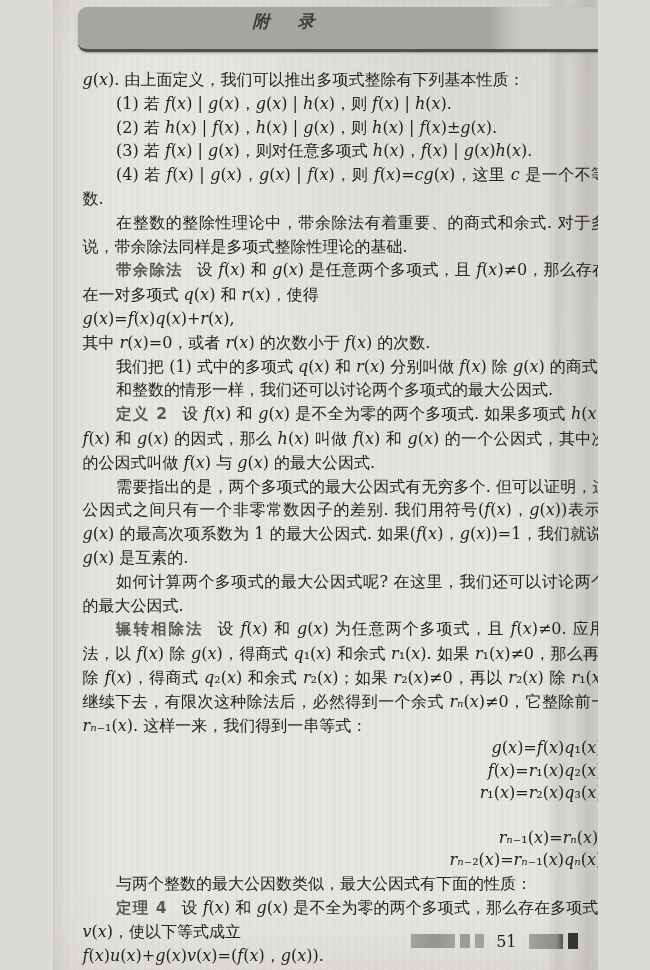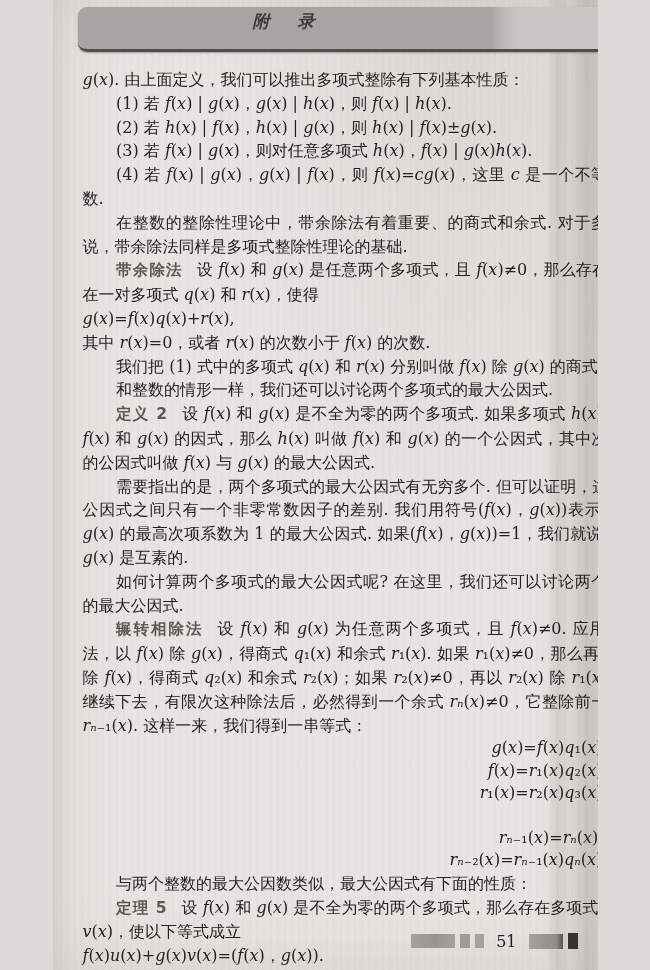--- a/index.html
+++ b/index.html
@@ -84,21 +84,21 @@
       <div class="eqgroup">
         <div class="eqline"><i class="v">g</i>(<i class="v">x</i>)=<i class="v">f</i>(<i class="v">x</i>)<i class="v">q</i>₁(<i class="v">x</i>)+<i class="v">r</i>₁(<i class="v">x</i>),</div>
         <div class="eqline"><i class="v">f</i>(<i class="v">x</i>)=<i class="v">r</i>₁(<i class="v">x</i>)<i class="v">q</i>₂(<i class="v">x</i>)+<i class="v">r</i>₂(<i class="v">x</i>),</div>
         <div class="eqline"><i class="v">r</i>₁(<i class="v">x</i>)=<i class="v">r</i>₂(<i class="v">x</i>)<i class="v">q</i>₃(<i class="v">x</i>)+<i class="v">r</i>₃(<i class="v">x</i>),</div>
         <div class="eqline">……</div>
         <div class="eqline"><i class="v">rₙ</i>₋₁(<i class="v">x</i>)=<i class="v">rₙ</i>(<i class="v">x</i>)<i class="v">qₙ</i>₊₁(<i class="v">x</i>).</div>
         <div class="eqline"><i class="v">rₙ</i>₋₂(<i class="v">x</i>)=<i class="v">rₙ</i>₋₁(<i class="v">x</i>)<i class="v">qₙ</i>(<i class="v">x</i>)+<i class="v">rₙ</i>(<i class="v">x</i>),</div>
         <span class="eqnum">(2)</span>
       </div>
       <p class="para indent">与两个整数的最大公因数类似，最大公因式有下面的性质：</p>
-      <p class="para indent"><span class="term">定理 5</span>设 <i class="v">f</i>(<i class="v">x</i>) 和 <i class="v">g</i>(<i class="v">x</i>) 是不全为零的两个多项式，那么存在多项式 <i class="v">u</i>(<i class="v">x</i>) 和 <i class="v">v</i>(<i class="v">x</i>)，使以下等式成立</p>
+      <p class="para indent"><span class="term">定理 4</span>设 <i class="v">f</i>(<i class="v">x</i>) 和 <i class="v">g</i>(<i class="v">x</i>) 是不全为零的两个多项式，那么存在多项式 <i class="v">u</i>(<i class="v">x</i>) 和 <i class="v">v</i>(<i class="v">x</i>)，使以下等式成立</p>
       <div class="eqrow"><span class="eq"><i class="v">f</i>(<i class="v">x</i>)<i class="v">u</i>(<i class="v">x</i>)+<i class="v">g</i>(<i class="v">x</i>)<i class="v">v</i>(<i class="v">x</i>)=(<i class="v">f</i>(<i class="v">x</i>)，<i class="v">g</i>(<i class="v">x</i>)).</span></div>
     </div>
 
   <div class="footer">
     <div class="fbar1"></div>
     <div class="fsq1"></div>
     <div class="fsq2"></div>
     <div class="fnum">51</div>
     <div class="fbar2"></div>
     <div class="fsq3"></div>

